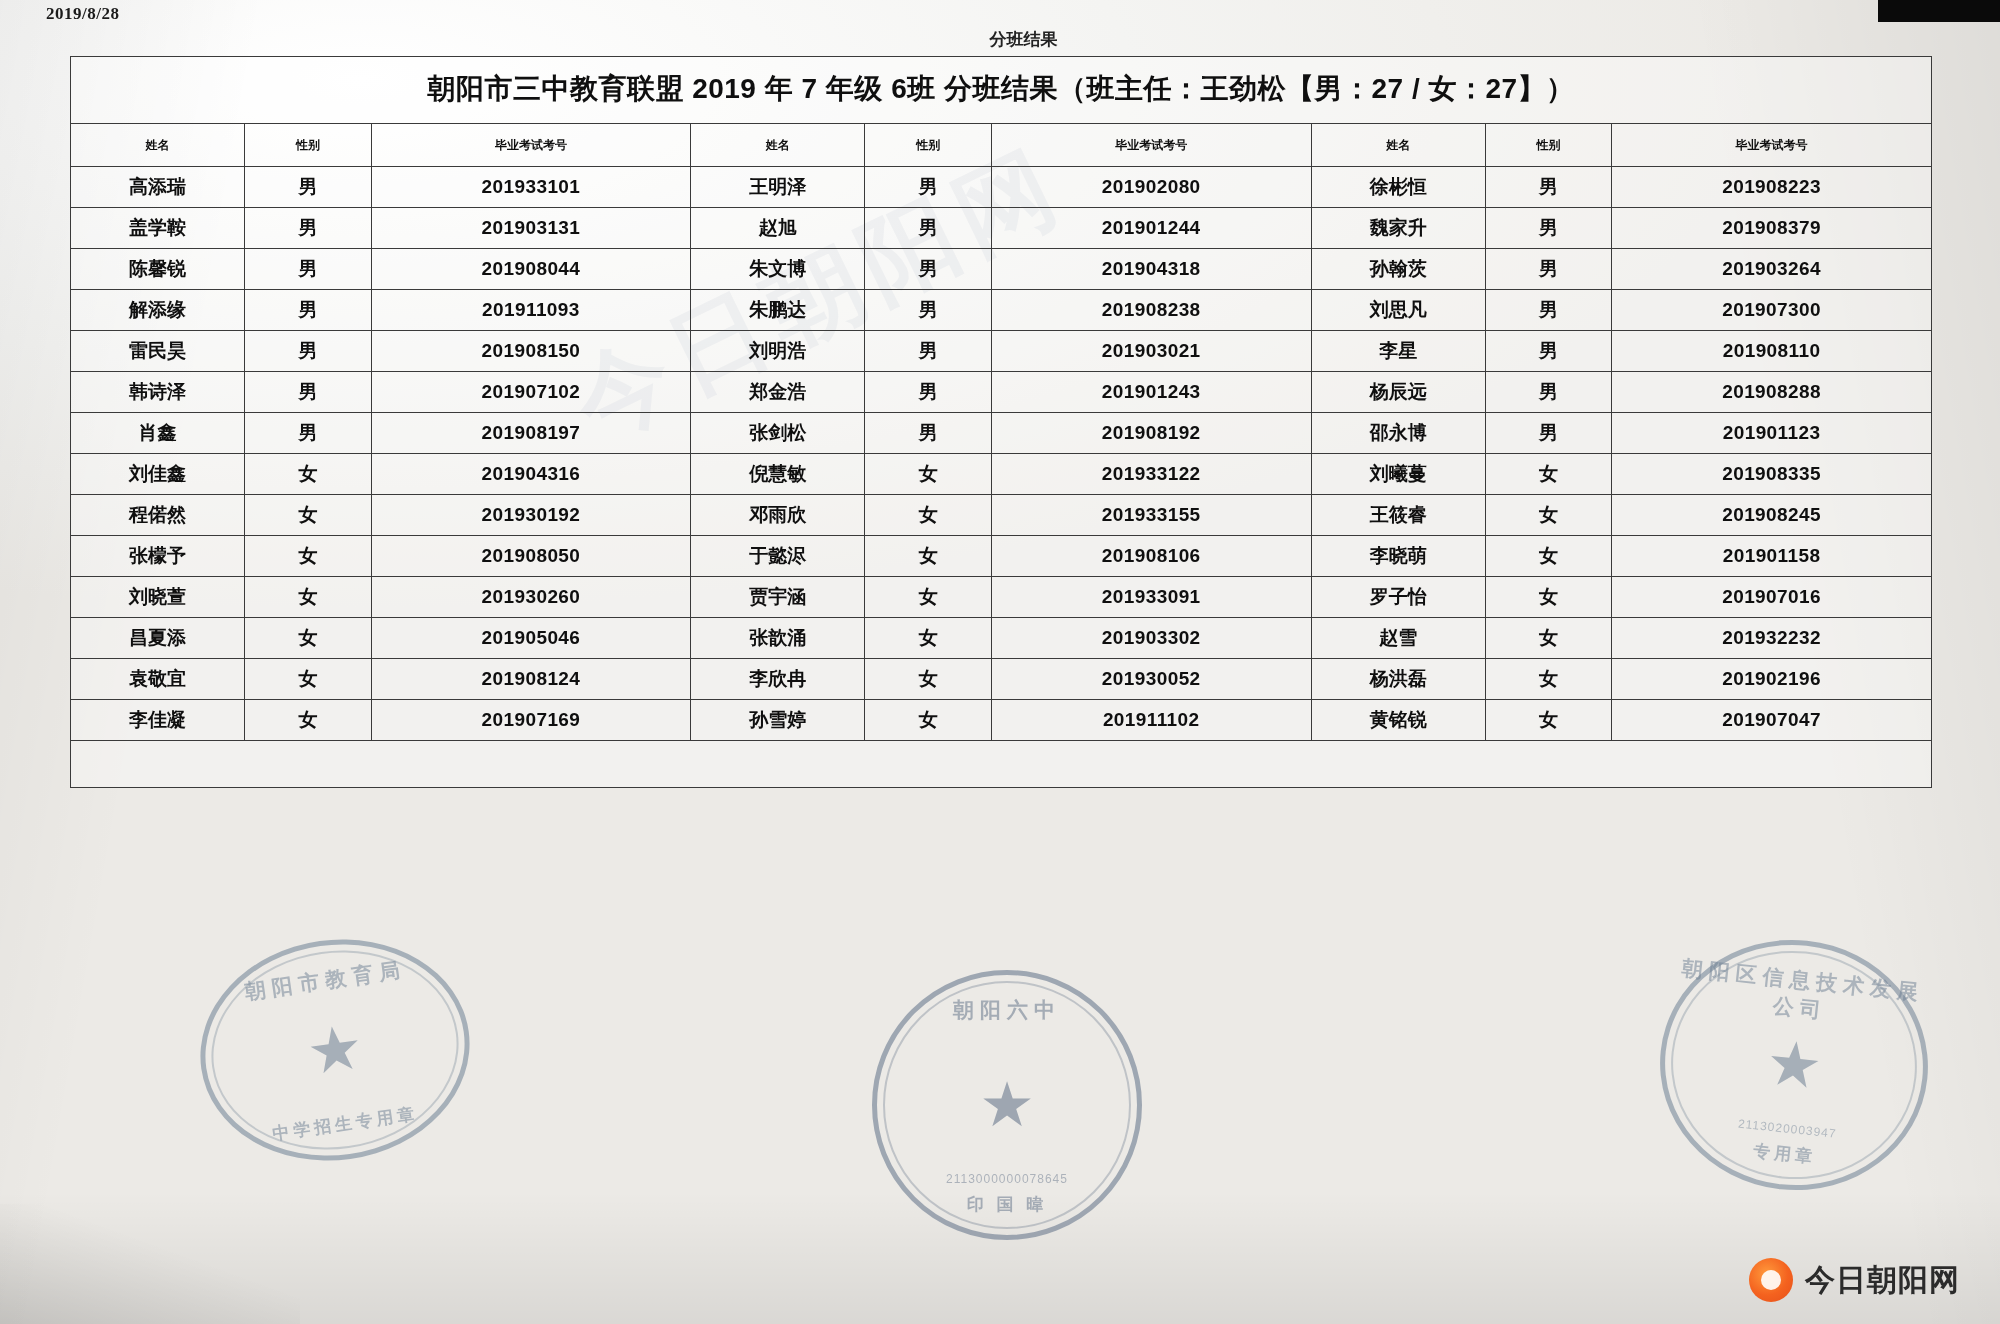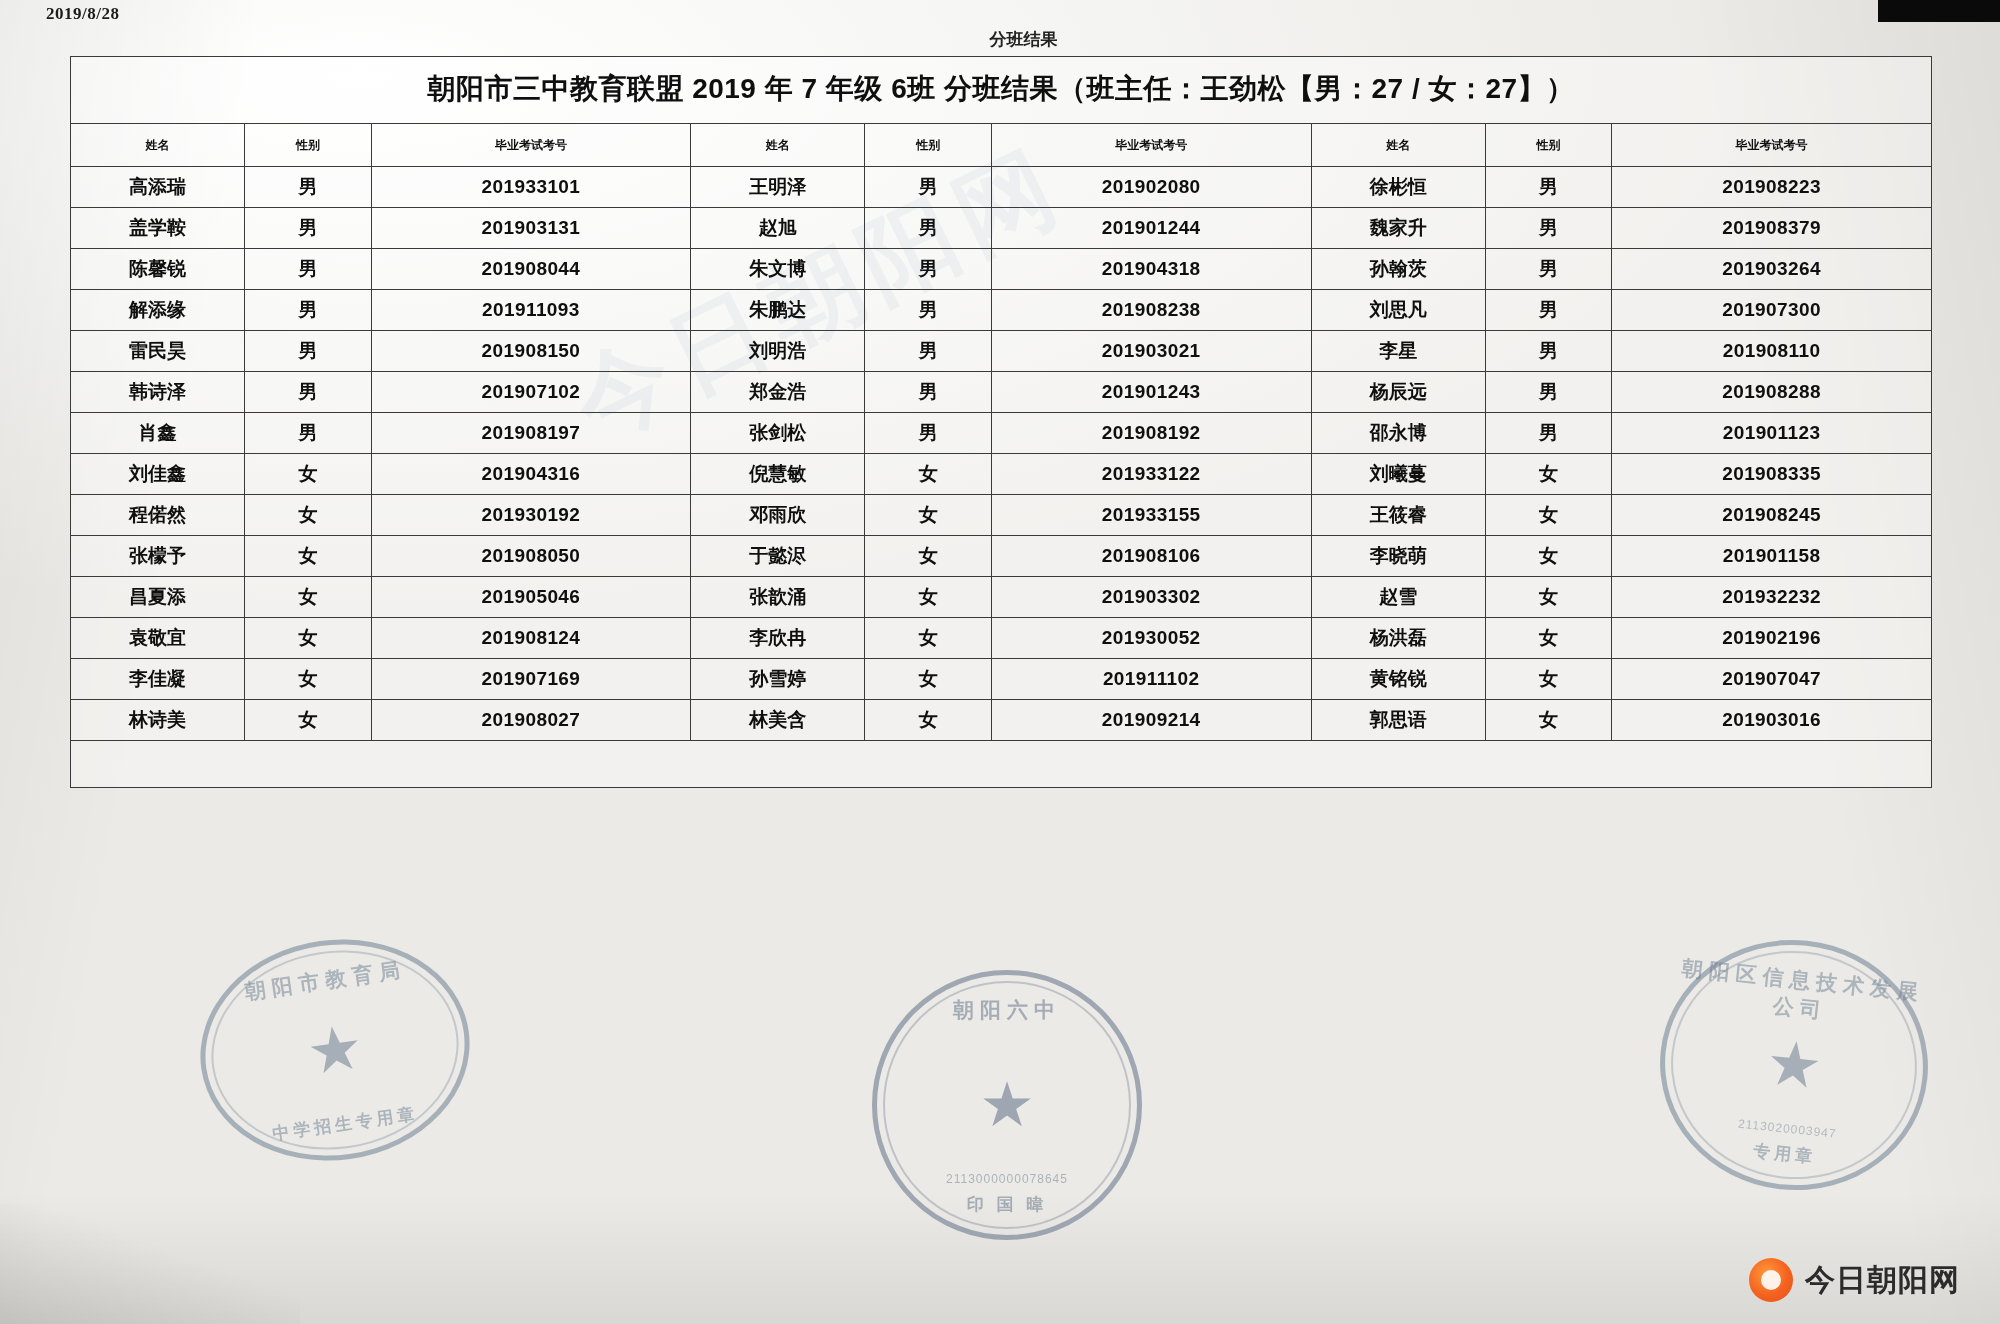--- a/index.html
+++ b/index.html
@@ -411,20 +411,31 @@
         <td class="cell">女</td>
         <td class="cell id">201908050</td>
         <td class="cell">于懿浕</td>
         <td class="cell">女</td>
         <td class="cell id">201908106</td>
         <td class="cell">李晓萌</td>
         <td class="cell">女</td>
         <td class="cell id">201901158</td>
       </tr>
       <tr>
+        <td class="cell">刘晓萱</td>
+        <td class="cell">女</td>
+        <td class="cell id">201930260</td>
+        <td class="cell">贾宇涵</td>
+        <td class="cell">女</td>
+        <td class="cell id">201933091</td>
+        <td class="cell">罗子怡</td>
+        <td class="cell">女</td>
+        <td class="cell id">201907016</td>
+      </tr>
+      <tr>
         <td class="cell">昌夏添</td>
         <td class="cell">女</td>
         <td class="cell id">201905046</td>
         <td class="cell">张歆涌</td>
         <td class="cell">女</td>
         <td class="cell id">201903302</td>
         <td class="cell">赵雪</td>
         <td class="cell">女</td>
         <td class="cell id">201932232</td>
       </tr>
@@ -442,31 +453,20 @@
       <tr>
         <td class="cell">李佳凝</td>
         <td class="cell">女</td>
         <td class="cell id">201907169</td>
         <td class="cell">孙雪婷</td>
         <td class="cell">女</td>
         <td class="cell id">201911102</td>
         <td class="cell">黄铭锐</td>
         <td class="cell">女</td>
         <td class="cell id">201907047</td>
-      </tr>
-      <tr>
-        <td class="cell">林诗美</td>
-        <td class="cell">女</td>
-        <td class="cell id">201908027</td>
-        <td class="cell">林美含</td>
-        <td class="cell">女</td>
-        <td class="cell id">201909214</td>
-        <td class="cell">郭思语</td>
-        <td class="cell">女</td>
-        <td class="cell id">201903016</td>
       </tr>
       <tr>
         <td class="filler" colspan="9"></td>
       </tr>
     </tbody>
   </table>
 </div>
 
 <div class="seal" id="seal-education">
   <div class="ring"></div>

